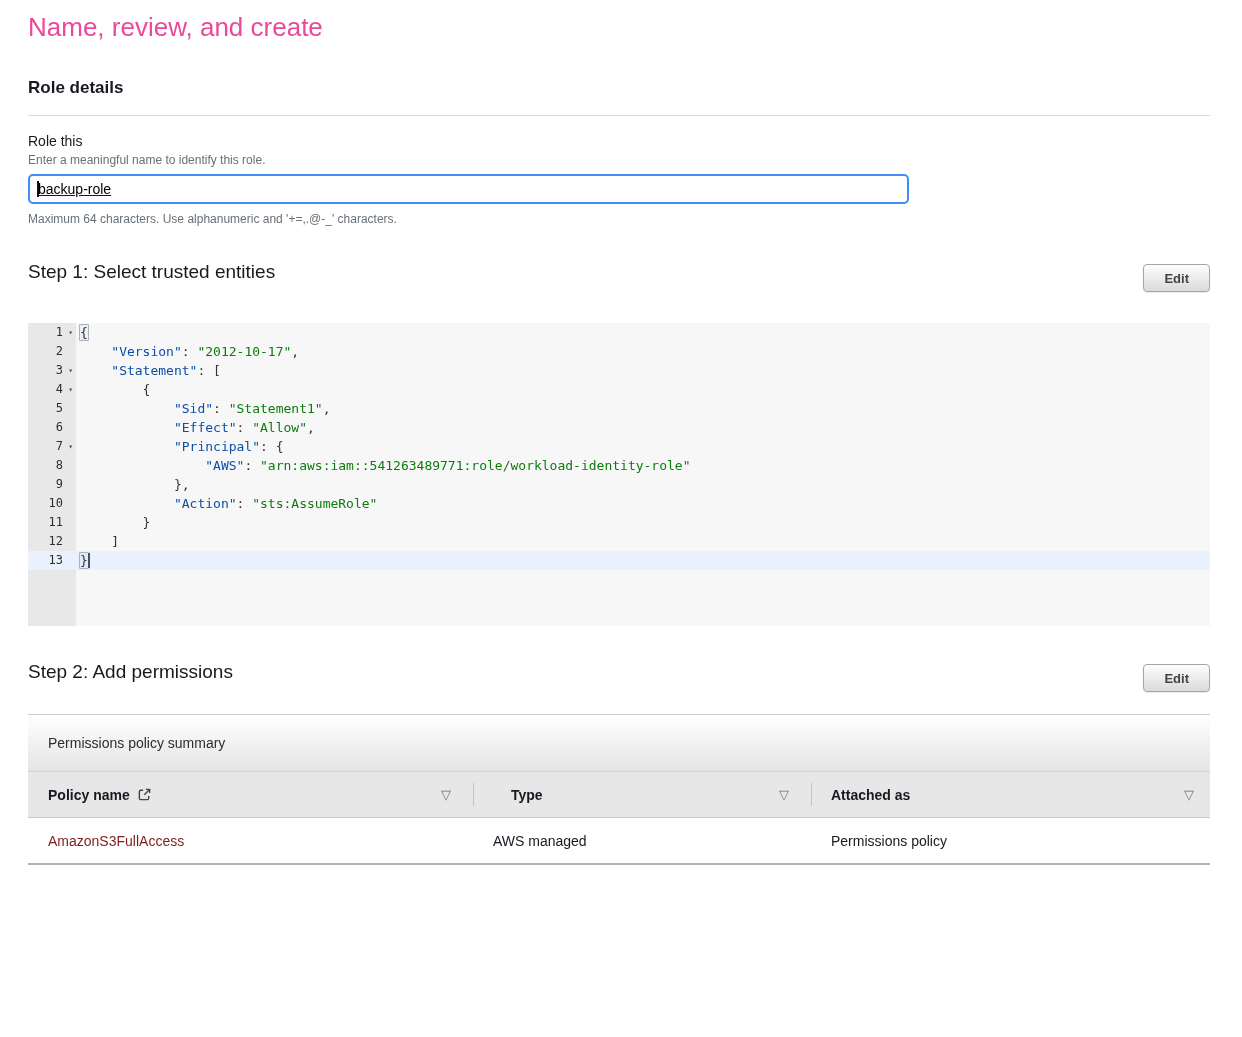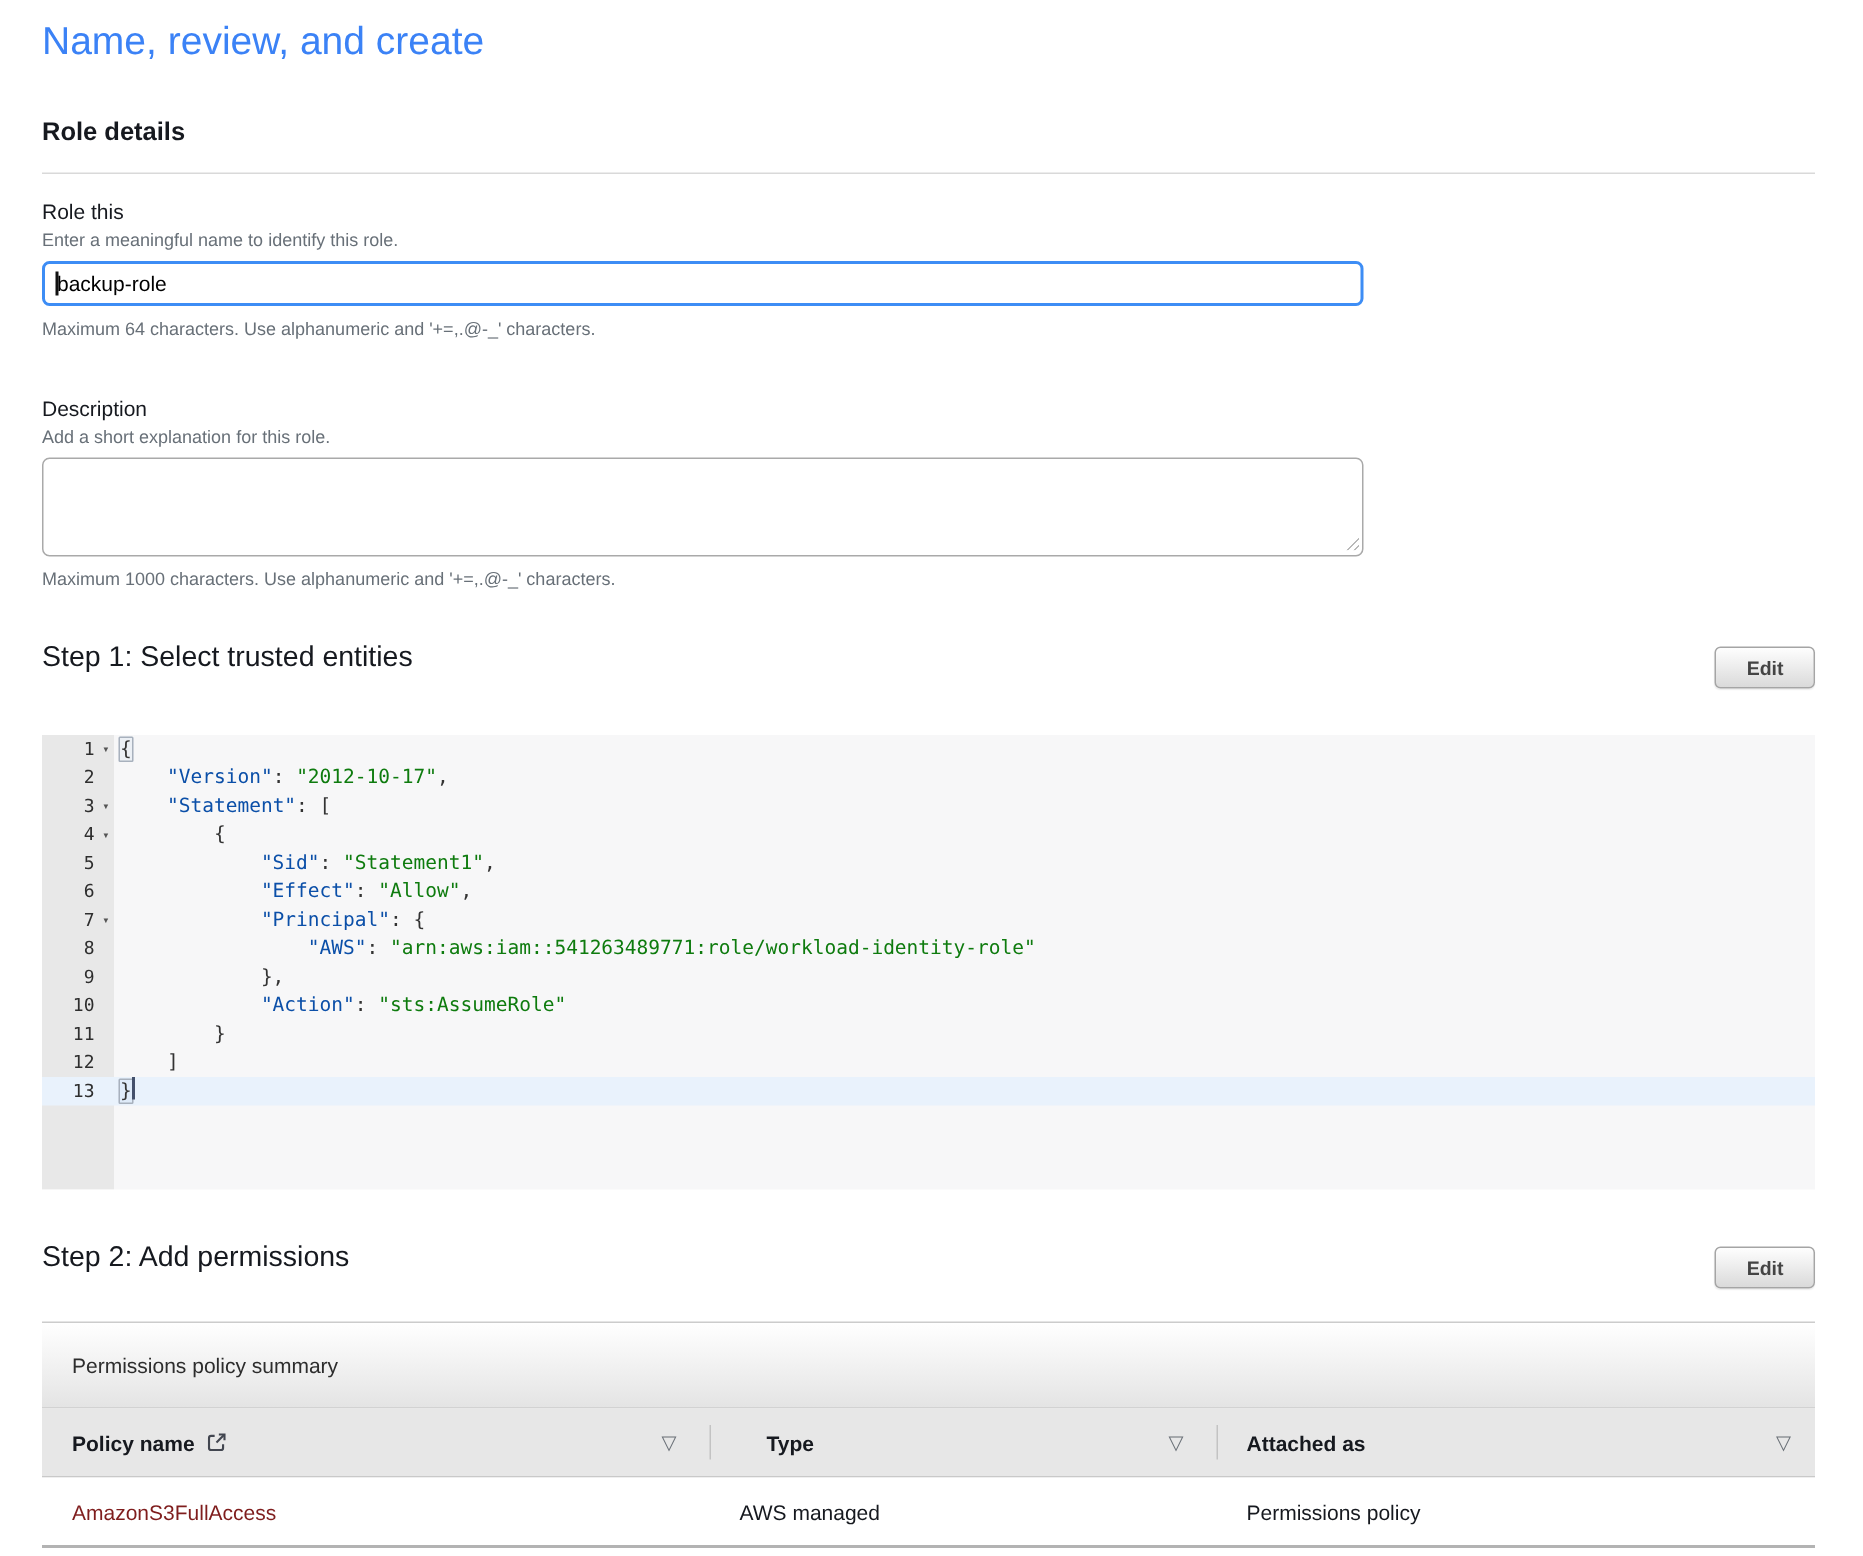--- a/index.html
+++ b/index.html
@@ -6,32 +6,32 @@
   html, body { margin: 0; padding: 0; background: #fff; }
   body {
     font-family: "Liberation Sans", "DejaVu Sans", sans-serif;
     color: #16191f;
     width: 1242px;
     height: 1037px;
     overflow: hidden;
   }
   .container { padding: 12px 32px 0 28px; }
 
-  h1.page-title { margin: 0; font-size: 26px; font-weight: 400; line-height: 30px; color: #3b82f6; }
+  h1.page-title { margin: 0; font-size: 26px; font-weight: 400; line-height: 30px; color: #ec4899; }
 
   .section-heading { margin-top: 36px; font-size: 17px; font-weight: 700; line-height: 19px; }
   .divider { margin-top: 18px; border: none; border-top: 1px solid #d9d9d9; height: 0; }
 
   .field { margin-top: 16px; }
   .field.desc { margin-top: 36px; }
   .field-label { font-size: 14px; line-height: 18px; color: #16191f; }
   .field-helper { font-size: 12px; line-height: 16px; color: #687078; margin-top: 2px; }
   .field-hint { font-size: 12px; line-height: 16px; color: #687078; margin-top: 7px; }
 
-  .input-wrap { position: relative; margin-top: 6px; width: 1038px; }
+  .input-wrap { position: relative; margin-top: 6px; width: 1038px; text-decoration: underline; }
   .role-input {
     width: 881px; height: 30px;
     border: 2px solid #3d8df5; border-radius: 5px;
     padding: 0 8px; font-size: 14px; color: #000;
     font-family: "Liberation Sans", sans-serif;
     outline: none; background: #fff; display: block;
   }
   .text-caret { position: absolute; left: 9px; top: 7px; width: 1.5px; height: 16px; background: #111; }
 
   .desc-wrap { position: relative; margin-top: 6px; width: 881px; }
@@ -112,29 +112,20 @@
   <div class="field">
     <div class="field-label">Role this</div>
     <div class="field-helper">Enter a meaningful name to identify this role.</div>
     <div class="input-wrap">
       <input class="role-input" type="text" value="backup-role" style="">
       <div class="text-caret"></div>
     </div>
     <div class="field-hint">Maximum 64 characters. Use alphanumeric and '+=,.@-_' characters.</div>
   </div>
 
-  <div class="field desc">
-    <div class="field-label">Description</div>
-    <div class="field-helper">Add a short explanation for this role.</div>
-    <div class="desc-wrap">
-      <textarea class="desc-textarea" style=""></textarea>
-      <div class="resize-grip"></div>
-    </div>
-    <div class="field-hint">Maximum 1000 characters. Use alphanumeric and '+=,.@-_' characters.</div>
-  </div>
 
   <div class="step-row">
     <div class="step-title">Step 1: Select trusted entities</div>
     <button class="btn-edit">Edit</button>
   </div>
 
   <div class="editor">
     <div>
         <div class="ed-row">
           <div class="ed-gutter-cell">

